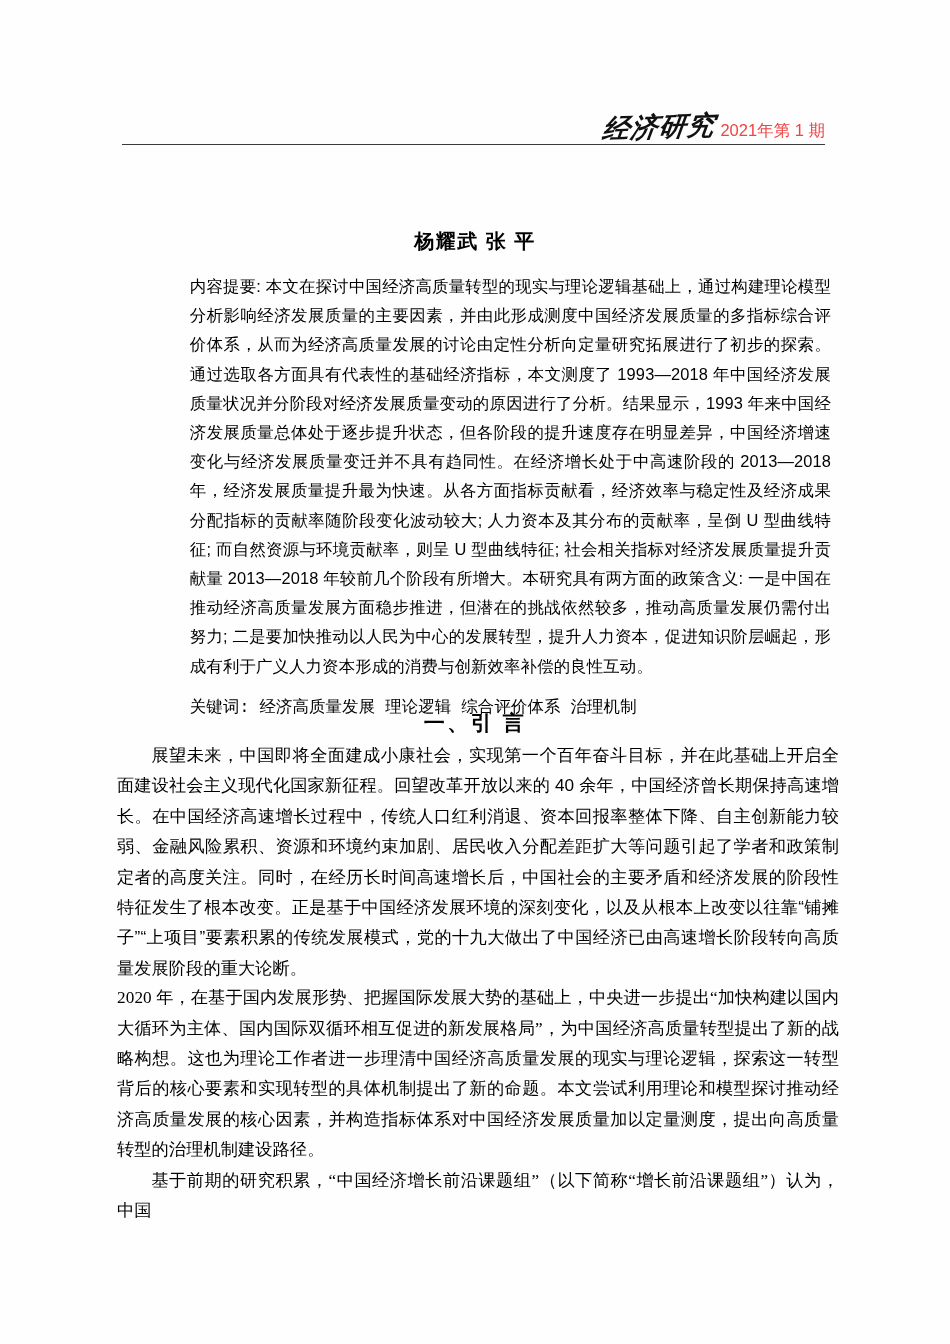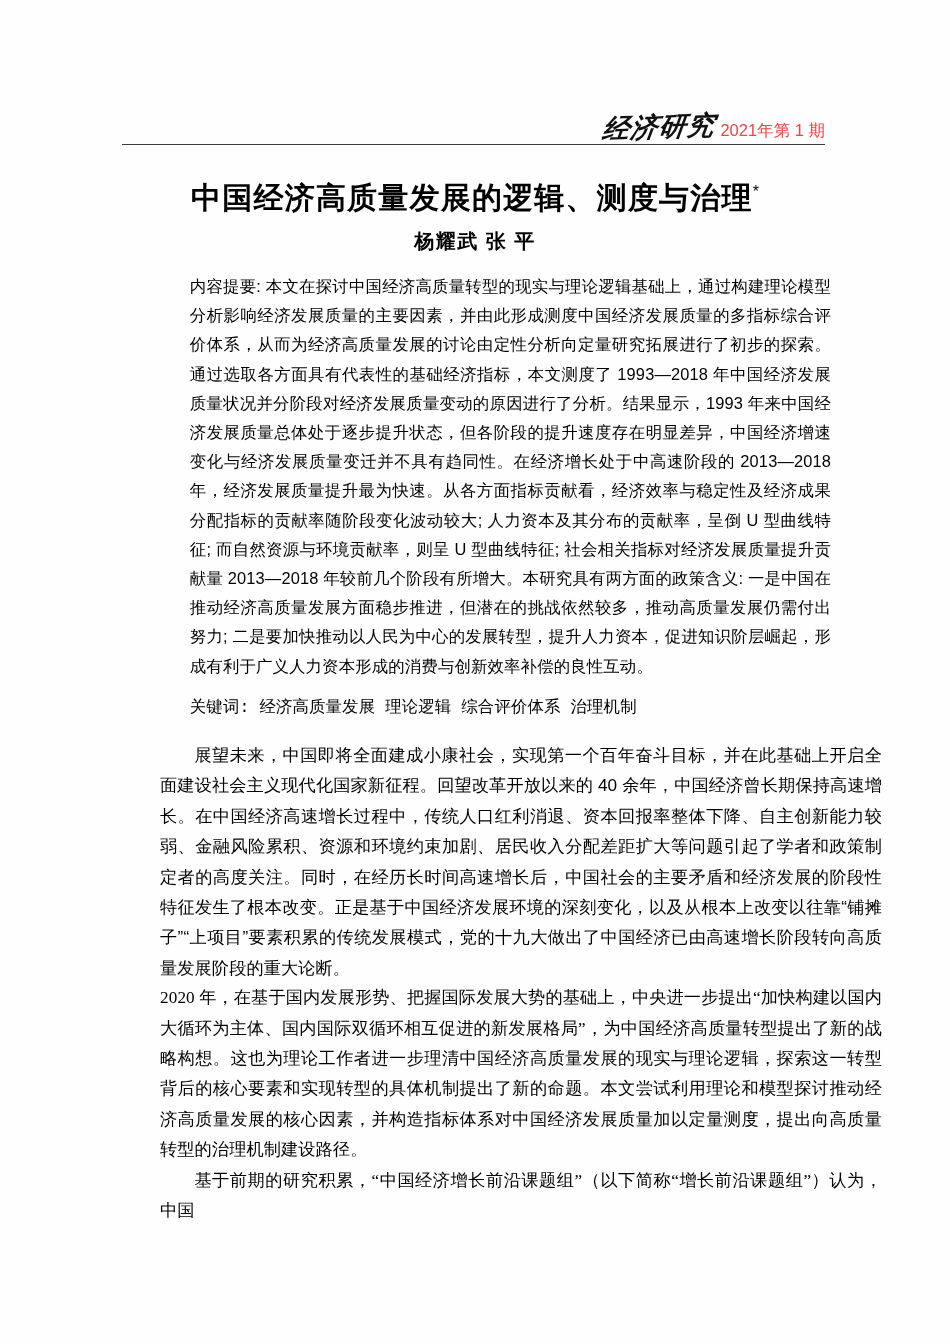--- a/index.html
+++ b/index.html
@@ -130,21 +130,20 @@
   .body-text {
     position: absolute;
     left: 117px;
     top: 740px;
     width: 722px;
     font-size: 17.2px;
     line-height: 30.4px;
     text-align: justify;
     text-justify: inter-ideograph;
     letter-spacing: 0.1px;
-    margin-left: 43px;
   }
   .body-text p {
     margin: 0;
   }
   .body-text p.indent { text-indent: 2em; }
   .body-text p.noindent { text-indent: 0; font-family: Liberation Serif, serif; }
   .body-text p.tail-right { text-align: justify; font-family: Liberation Serif, serif; }
 </style>
 </head>
 <body>
@@ -152,29 +151,29 @@
 <div class="page">
 
   <div class="masthead">
     <div class="masthead-inner">
       <span class="journal-logo">经济研究</span>
       <span class="issue-line">2021年第 1 期</span>
     </div>
   </div>
   <div class="head-rule"></div>
 
-  <h1 class="doc-title"><span>中国经济高质量发展的逻辑、测度与治理</span><span class="star">*</span></h1>
 
   <div class="authors">杨耀武 张 平</div>
 
   <div class="abstract">
     <div class="lead-indent">内容提要: 本文在探讨中国经济高质量转型的现实与理论逻辑基础上，通过构建理论模型分析影响经济发展质量的主要因素，并由此形成测度中国经济发展质量的多指标综合评价体系，从而为经济高质量发展的讨论由定性分析向定量研究拓展进行了初步的探索。通过选取各方面具有代表性的基础经济指标，本文测度了 1993—2018 年中国经济发展质量状况并分阶段对经济发展质量变动的原因进行了分析。结果显示，1993 年来中国经济发展质量总体处于逐步提升状态，但各阶段的提升速度存在明显差异，中国经济增速变化与经济发展质量变迁并不具有趋同性。在经济增长处于中高速阶段的 2013—2018 年，经济发展质量提升最为快速。从各方面指标贡献看，经济效率与稳定性及经济成果分配指标的贡献率随阶段变化波动较大; 人力资本及其分布的贡献率，呈倒 U 型曲线特征; 而自然资源与环境贡献率，则呈 U 型曲线特征; 社会相关指标对经济发展质量提升贡献量 2013—2018 年较前几个阶段有所增大。本研究具有两方面的政策含义: 一是中国在推动经济高质量发展方面稳步推进，但潜在的挑战依然较多，推动高质量发展仍需付出努力; 二是要加快推动以人民为中心的发展转型，提升人力资本，促进知识阶层崛起，形成有利于广义人力资本形成的消费与创新效率补偿的良性互动。</div>
     <div class="kw">关键词: 经济高质量发展 理论逻辑 综合评价体系 治理机制</div>
   </div>
 
+  <h2 class="section-head">一、引 言</h2>
 
   <div class="body-text">
     <p class="indent">展望未来，中国即将全面建成小康社会，实现第一个百年奋斗目标，并在此基础上开启全面建设社会主义现代化国家新征程。回望改革开放以来的 40 余年，中国经济曾长期保持高速增长。在中国经济高速增长过程中，传统人口红利消退、资本回报率整体下降、自主创新能力较弱、金融风险累积、资源和环境约束加剧、居民收入分配差距扩大等问题引起了学者和政策制定者的高度关注。同时，在经历长时间高速增长后，中国社会的主要矛盾和经济发展的阶段性特征发生了根本改变。正是基于中国经济发展环境的深刻变化，以及从根本上改变以往靠“铺摊子”“上项目”要素积累的传统发展模式，党的十九大做出了中国经济已由高速增长阶段转向高质量发展阶段的重大论断。</p>
     <p class="noindent">2020 年，在基于国内发展形势、把握国际发展大势的基础上，中央进一步提出“加快构建以国内大循环为主体、国内国际双循环相互促进的新发展格局”，为中国经济高质量转型提出了新的战略构想。这也为理论工作者进一步理清中国经济高质量发展的现实与理论逻辑，探索这一转型背后的核心要素和实现转型的具体机制提出了新的命题。本文尝试利用理论和模型探讨推动经济高质量发展的核心因素，并构造指标体系对中国经济发展质量加以定量测度，提出向高质量转型的治理机制建设路径。</p>
     <p class="indent tail-right">基于前期的研究积累，“中国经济增长前沿课题组”（以下简称“增长前沿课题组”）认为，中国</p>
   </div>
 
 </div>
 
 </body></html>

